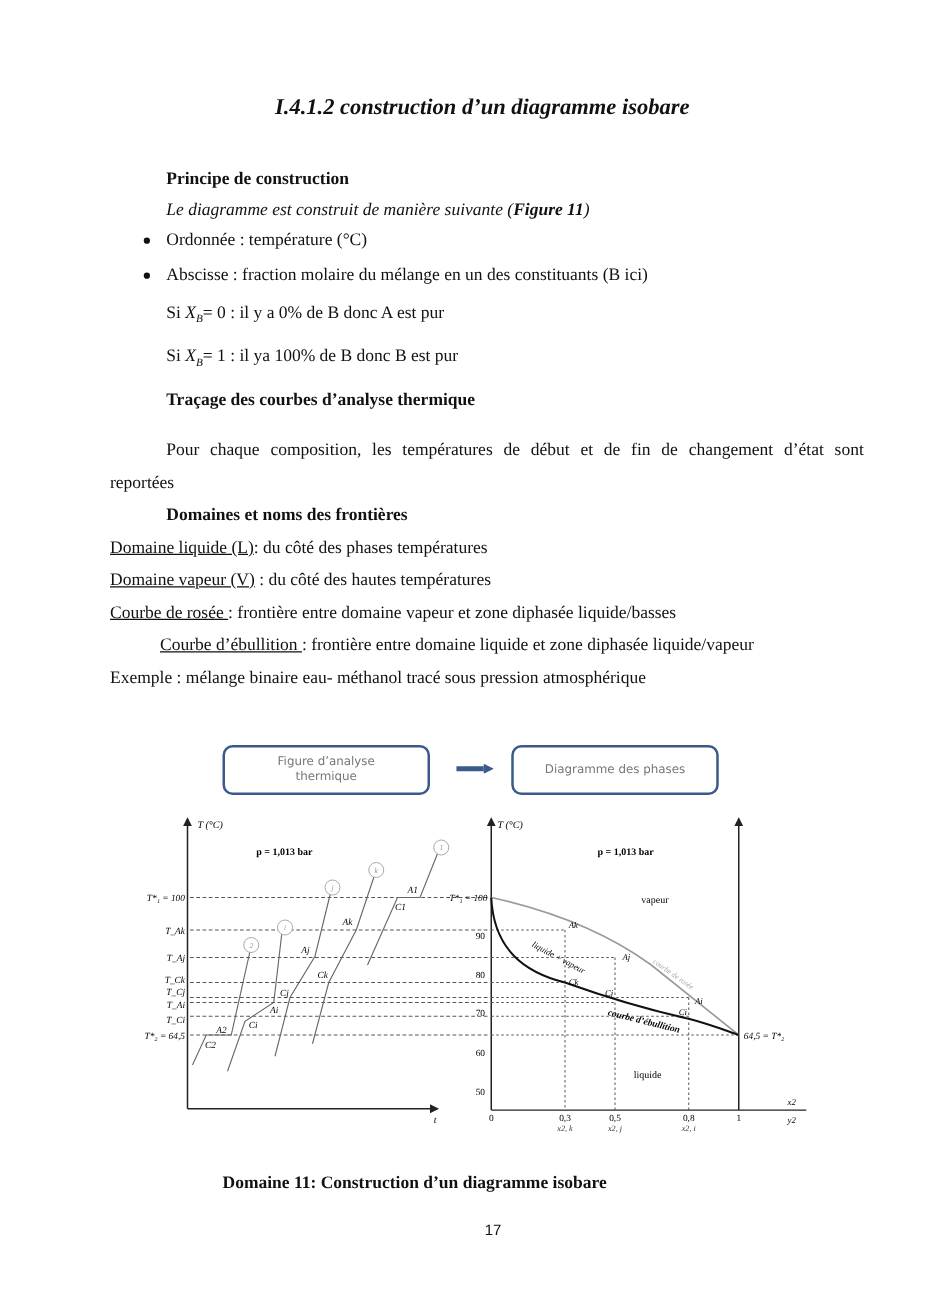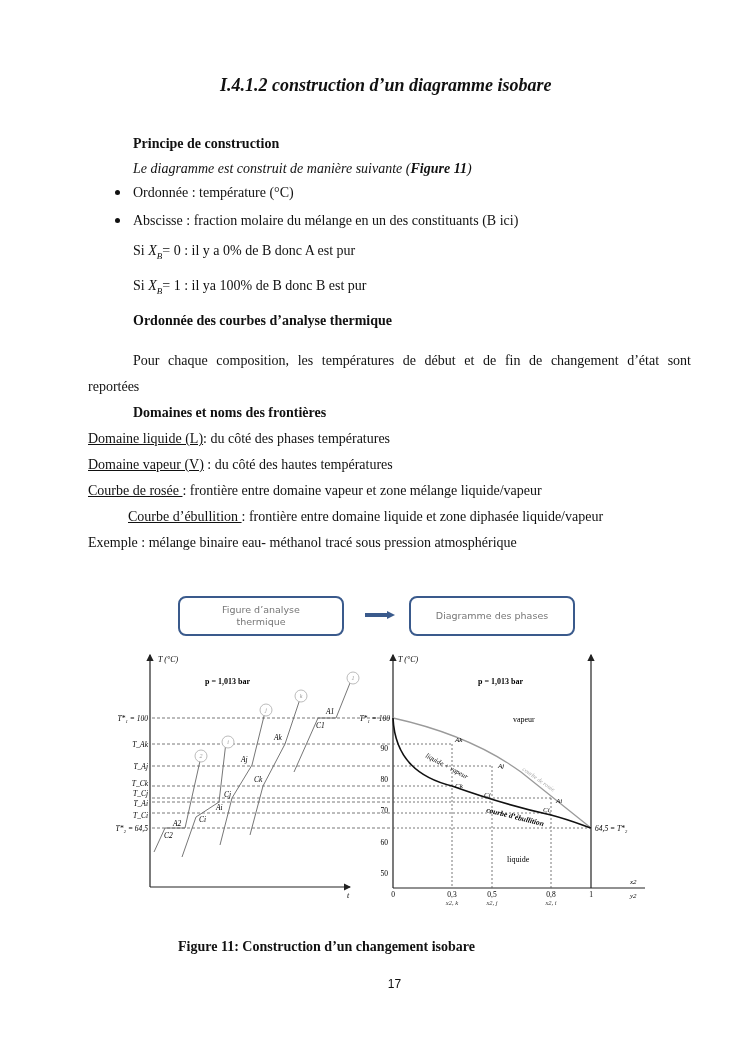--- a/index.html
+++ b/index.html
@@ -27,28 +27,28 @@
 <div class="t" style="left:133px;top:160px;font-style:italic;"><span>Le diagramme est construit de manière suivante (</span><b>Figure 11</b><span>)</span></div>
 
 <span class="bullet" style="left:115px;top:190px;"></span>
 <div class="t" style="left:133px;top:184px;text-align:right;">Ordonnée : température (°C)</div>
 <span class="bullet" style="left:115px;top:218px;"></span>
 <div class="t" style="left:133px;top:212px;">Abscisse : fraction molaire du mélange en un des constituants (B ici)</div>
 
 <div class="t" style="left:133px;top:242px;"><span>Si </span><i>X</i><sub style="font-size:9px" class="i">B</sub><span>= 0 : il y a 0% de B donc A est pur</span></div>
 <div class="t" style="left:133px;top:277px;"><span>Si </span><i>X</i><sub style="font-size:9px" class="i">B</sub><span>= 1 : il ya 100% de B donc B est pur</span></div>
 
-<div class="t b" style="left:133px;top:312px;">Ordonnée des courbes d’analyse thermique</div>
+<div class="t b" style="left:133px;top:312px;">Traçage des courbes d’analyse thermique</div>
 <div class="t" style="left:133px;top:352px;width:558px;text-align:justify;text-align-last:justify;">Pour chaque composition, les températures de début et de fin de changement d’état sont</div>
 <div class="t" style="left:88px;top:378px;">reportées</div>
 
 <div class="t b" style="left:133px;top:404px;">Domaines et noms des frontières</div>
 <div class="t" style="left:88px;top:430px;"><span class="u">Domaine liquide (L)</span><span>: du côté des phases températures</span></div>
 <div class="t" style="left:88px;top:456px;"><span class="u">Domaine vapeur (V)</span><span> : du côté des hautes températures</span></div>
-<div class="t" style="left:88px;top:482px;"><span class="u">Courbe de rosée </span><span>: frontière entre domaine vapeur et zone mélange liquide/vapeur</span></div>
+<div class="t" style="left:88px;top:482px;"><span class="u">Courbe de rosée </span><span>: frontière entre domaine vapeur et zone diphasée liquide/basses</span></div>
 <div class="t" style="left:88px;top:508px;margin-left:40px;"><span class="u">Courbe d’ébullition </span><span>: frontière entre domaine liquide et zone diphasée liquide/vapeur</span></div>
 <div class="t" style="left:88px;top:534px;"> Exemple : mélange binaire eau- méthanol tracé sous pression atmosphérique</div>
 
 <div class="box" style="left:178px;top:596px;width:162px;height:36px;">
   <div><span>Figure d’analyse</span><br><span>thermique</span></div>
 </div>
 <div style="position:absolute;left:365px;top:613px;width:30px;height:4px;">
   <svg width="30" height="8" style="position:absolute;top:-2px;left:0">
       <rect x="0" y="2" width="22" height="4" fill="#3a5a8c"></rect>
       <polygon points="22,0 30,4 22,8" fill="#3a5a8c"></polygon>
@@ -191,14 +191,14 @@
       <text x="455" y="742">Ak</text>
       <text x="498" y="768">Aj</text>
       <text x="556" y="803">Ai</text>
       <text x="455" y="788">Ck</text>
       <text x="484" y="797">Cj</text>
       <text x="543" y="812">Ci</text>
     </g>
   </g>
 </svg>
 
-<div class="t caption">Figure 11: Construction d’un changement isobare</div>
+<div class="t caption">Domaine 11: Construction d’un diagramme isobare</div>
 <div class="t pagenum">17</div>
 
 </body></html>

